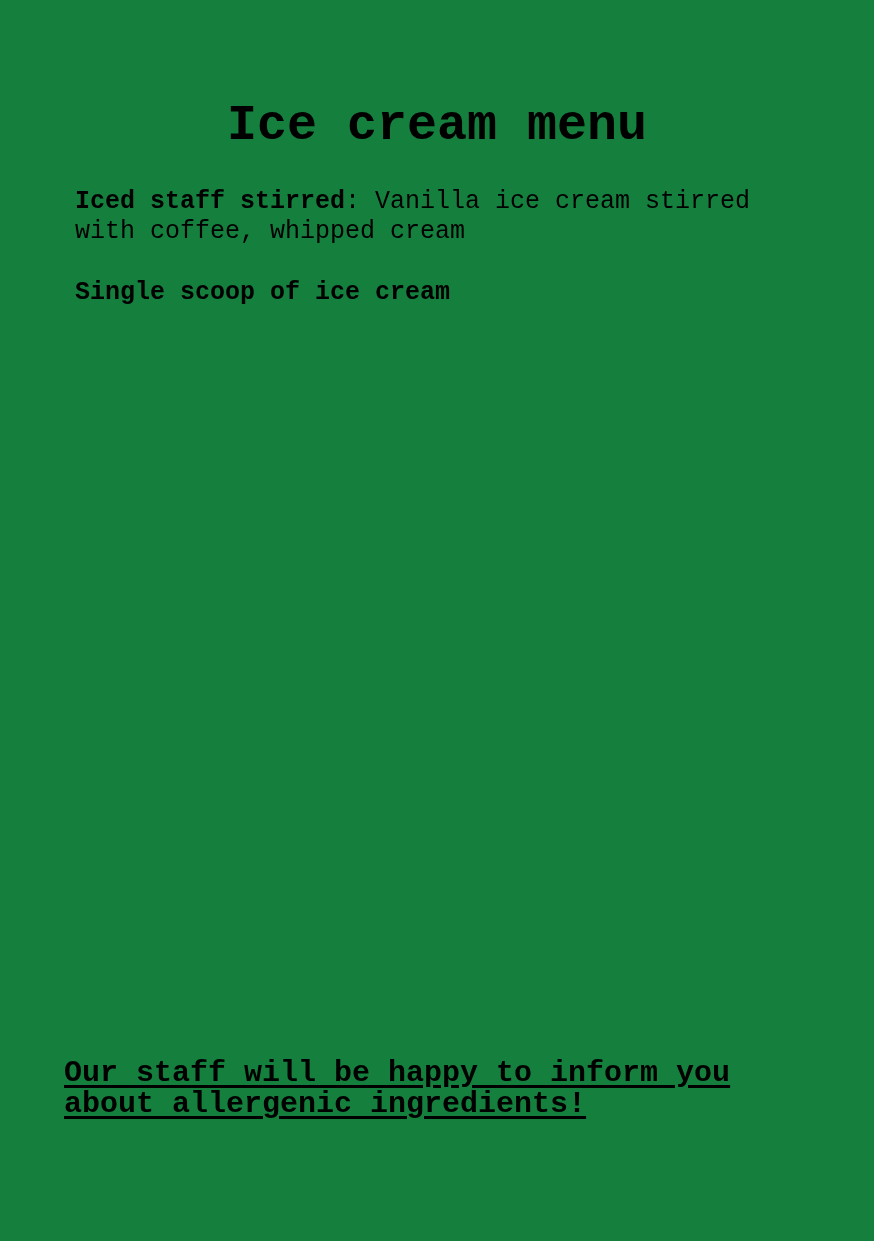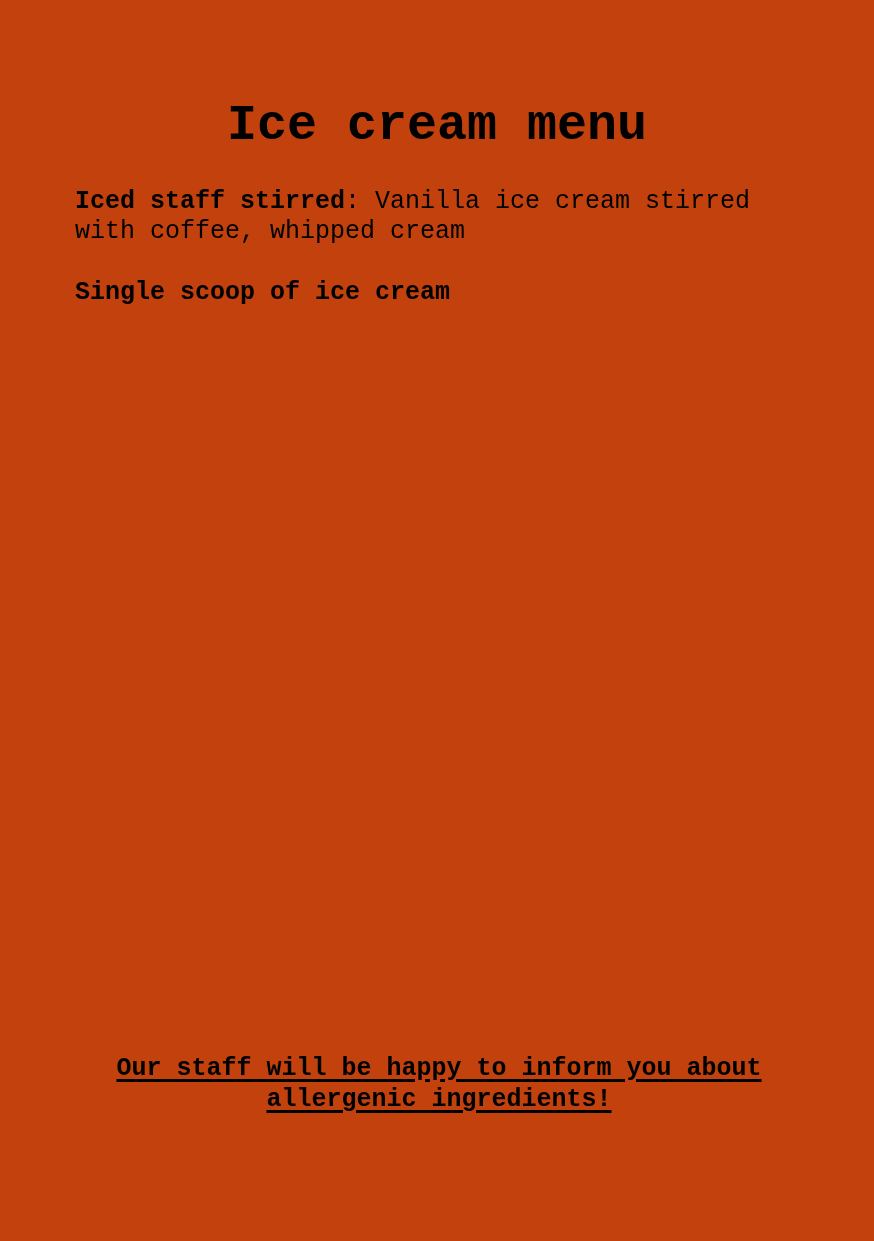--- a/index.html
+++ b/index.html
@@ -4,21 +4,21 @@
 <style>
   html, body {
     margin: 0;
     padding: 0;
     background: #ffffff;
   }
   .page {
     position: relative;
     width: 874px;
     height: 1241px;
-    background: #c2410c;
+    background: #15803d;
     color: #000000;
     font-family: "Liberation Mono", "DejaVu Sans Mono", monospace;
     overflow: hidden;
   }
   .doc-content {
     position: absolute;
     left: 75px;
     top: 0;
     width: 724px;
   }
@@ -40,27 +40,27 @@
     margin-top: 37px;
   }
   .item-name {
     font-weight: bold;
   }
   .menu-item.name-only {
     font-weight: bold;
   }
   .footer-note {
     position: absolute;
-    left: 77px;
+    left: 64px;
     top: 1028px;
     width: 724px;
-    font-size: 25px;
+    font-size: 30px;
     line-height: 31px;
     font-weight: bold;
-    text-align: center;
+    text-align: left;
     text-decoration: underline;
     text-decoration-thickness: 3px;
     text-underline-offset: 4px;
   }
 </style>
 </head>
 <body>
 
 <div class="page">
   <div class="doc-content">

